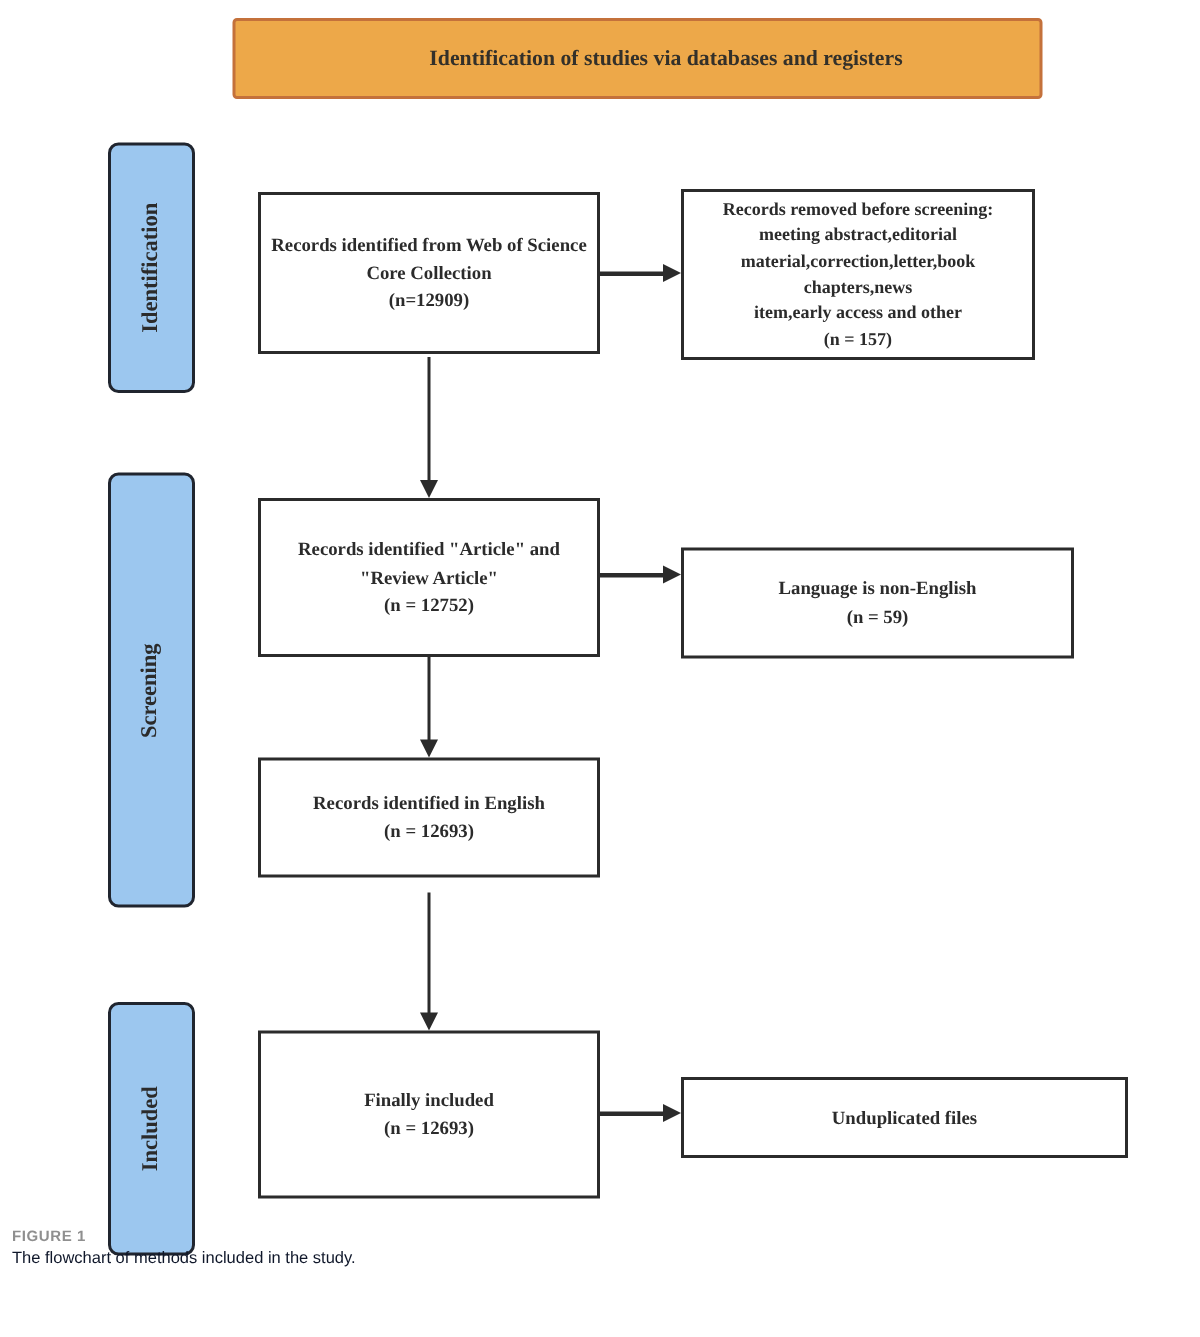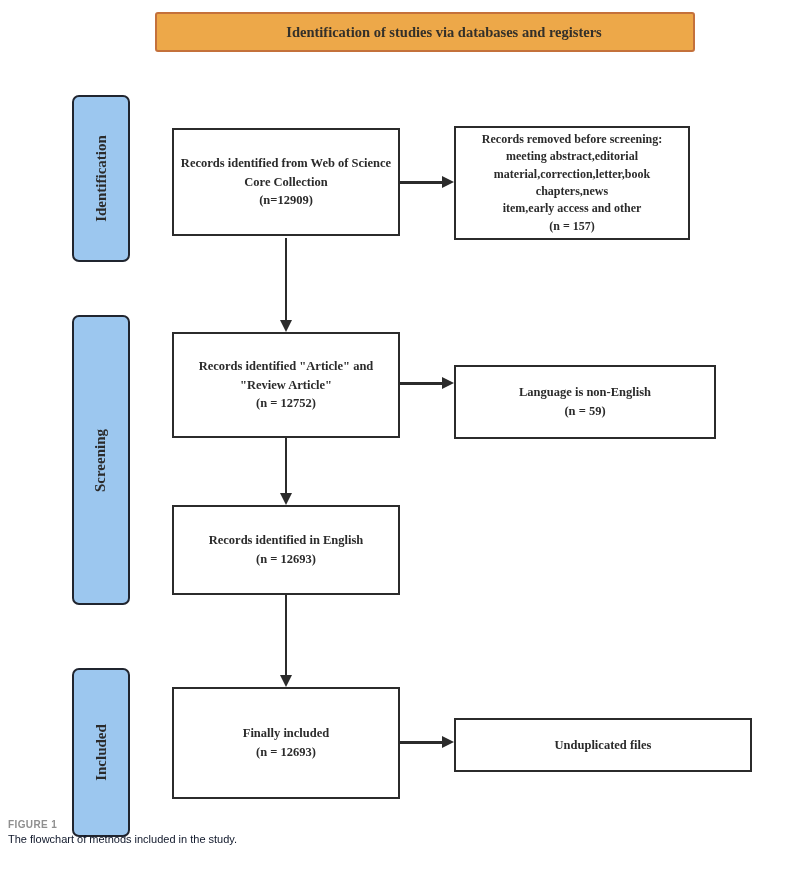--- a/index.html
+++ b/index.html
@@ -7,21 +7,21 @@
     --stage-fill:#9CC7EF; --stage-border:#20252F;
     --box-border:#2B2B2B; --arrow:#2B2B2B; --text:#2B2B2B; --caption:#8C8C8C;
   }
   html,body{margin:0;padding:0;background:#fff;}
   #canvas{
     position:relative; width:800px; height:891px; background:#ffffff;
     font-family:"Liberation Serif","DejaVu Serif",serif; overflow:hidden;
   }
   
   .banner{
-    position:absolute; left:155px; top:12px; width:540px; height:40px;
+    position:absolute; left:155px; top:12px; width:540px; height:54px;
     background:var(--banner-fill); border:2px solid var(--banner-border);
     border-radius:3px; box-sizing:border-box;
     display:flex; align-items:center; justify-content:center;padding-left:38px;
   }
   .banner span{
     font-weight:bold; font-size:14.5px; color:#33302A; text-align:center;
   }
   
   .stage{
     position:absolute; left:72px; width:58px;
@@ -42,21 +42,21 @@
     box-sizing:border-box; display:flex; align-items:center; justify-content:center;
     padding:3px;
   }
   .fbox .box-text{
     font-weight:bold; font-size:12.5px; line-height:1.5; color:var(--text);
     text-align:center; white-space:pre-line;
   }
   .fbox.small-text .box-text{font-size:12px; line-height:1.45;}
   .m1{left:172px; top:128px; width:228px; height:108px;}
   .m2{left:172px; top:332px; width:228px; height:106px;}
-  .m3{left:172px; top:505px; width:228px; height:90px;}
+  .m3{left:172px; top:505px; width:228px; height:80px;}
   .m4{left:172px; top:687px; width:228px; height:112px;}
   .s1{left:454px; top:126px; width:236px; height:114px;}
   .s2{left:454px; top:365px; width:262px; height:74px;}
   .s3{left:454px; top:718px; width:298px; height:54px;}
   
   .hline{position:absolute; height:2.5px; background:var(--arrow);}
   .vline{position:absolute; width:2px; background:var(--arrow);}
   .head-right{
     position:absolute; width:0; height:0;
     border-top:6px solid transparent; border-bottom:6px solid transparent;

